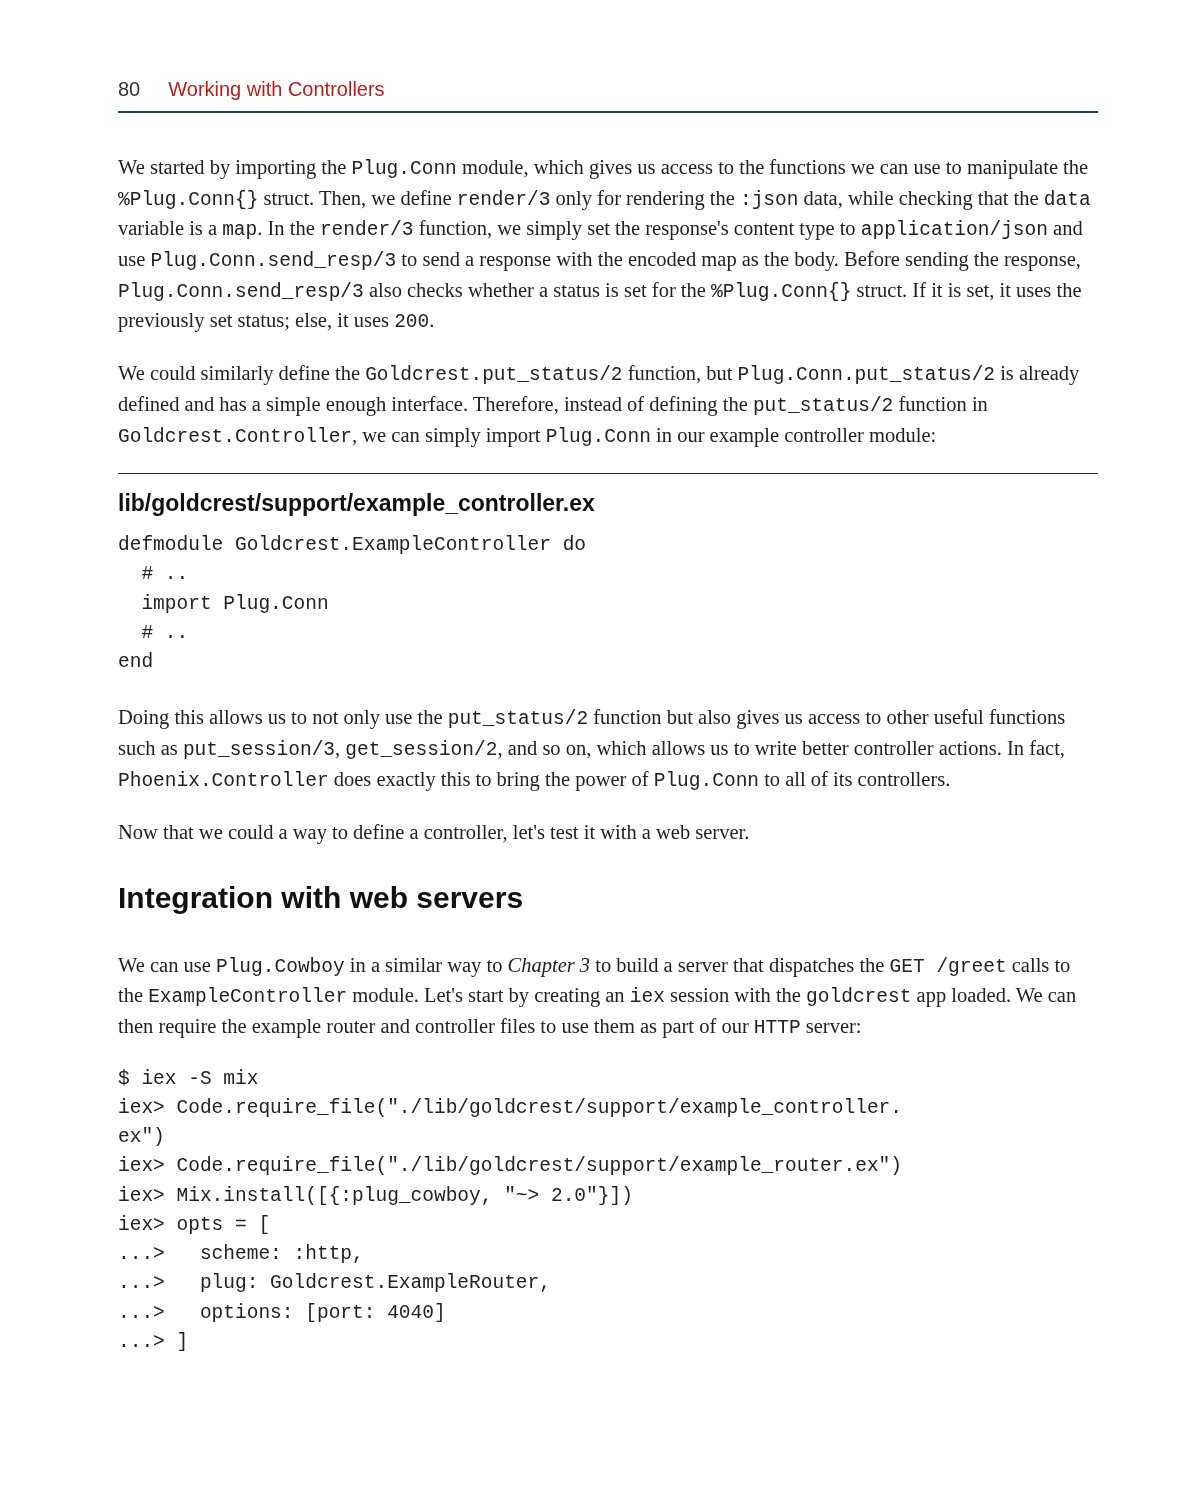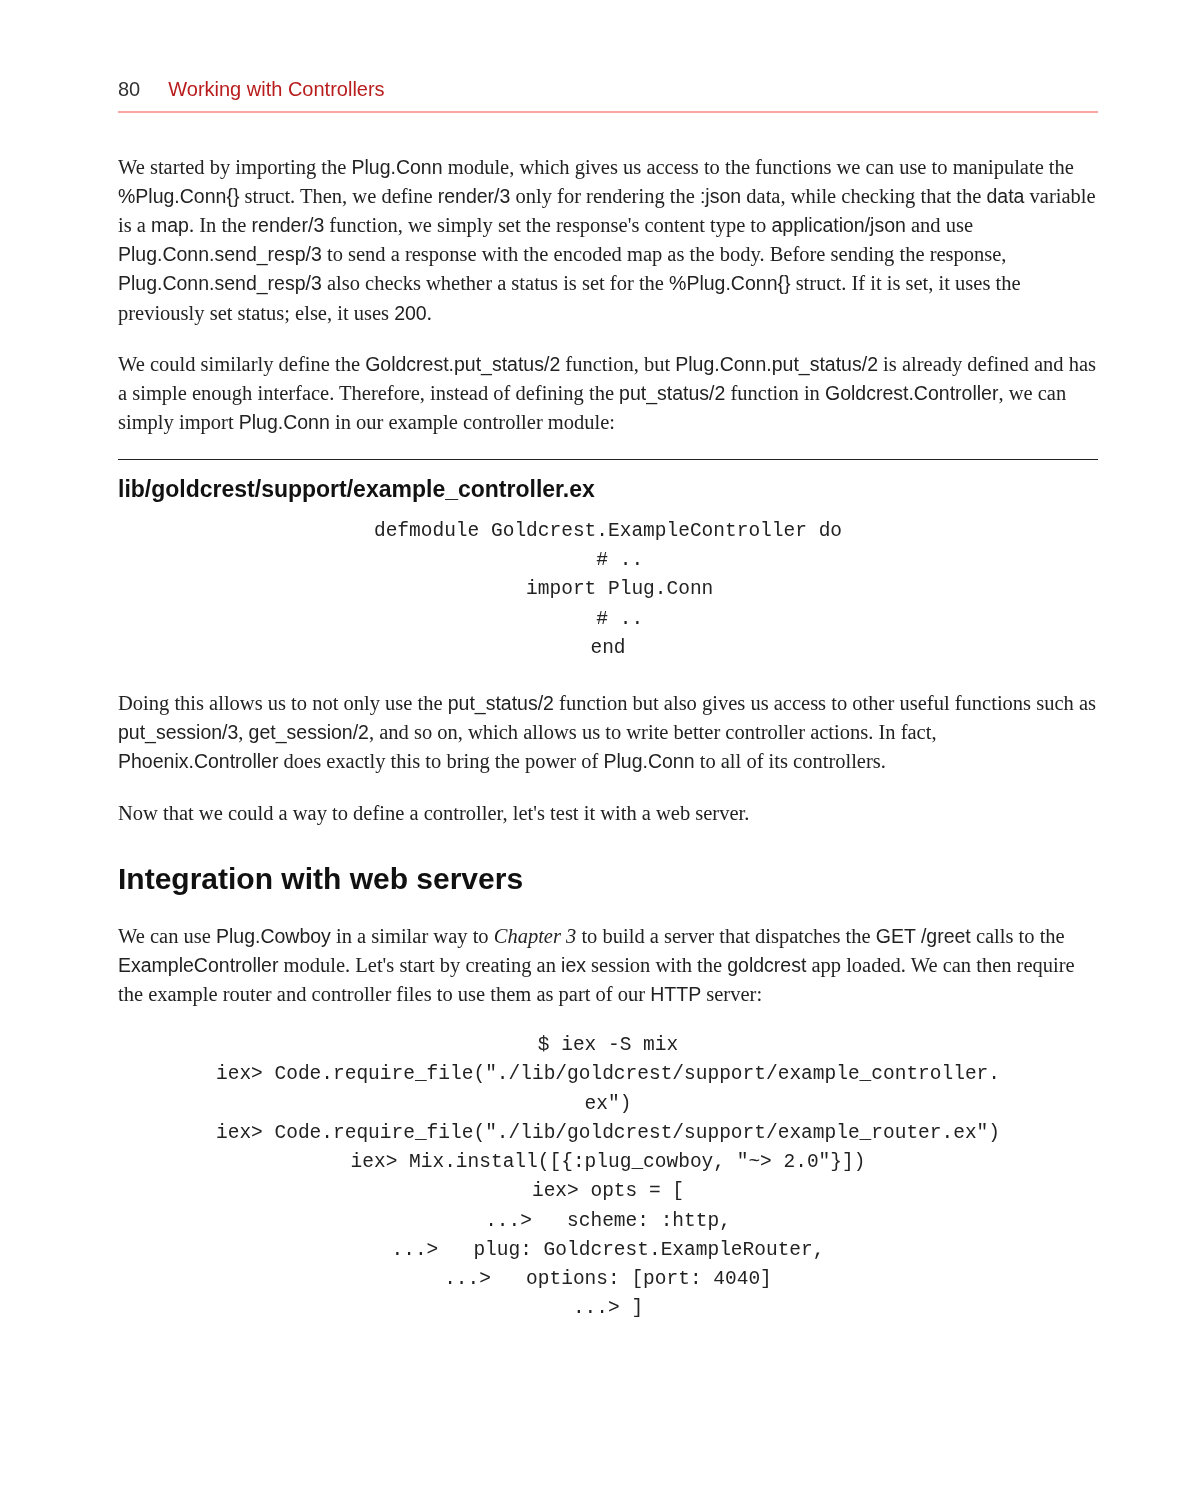--- a/index.html
+++ b/index.html
@@ -13,42 +13,42 @@
     width: 1203px;
     height: 1500px;
     box-sizing: border-box;
     padding: 78px 105px 60px 118px;
     position: relative;
   }
   .running-head {
     display: flex;
     align-items: baseline;
     gap: 28px;
-    border-bottom: 2px solid #fca5a5;
+    border-bottom: 2px solid #0c4a6e;
     padding-bottom: 10px;
     margin-bottom: 40px;
   }
   .page-number {
     font-size: 20px;
     color: #333;
     font-family: "Segoe UI", "Helvetica", sans-serif;
   }
   .chapter-title {
     font-size: 20px;
     color: #b91c1c;
     font-family: "Segoe UI", "Helvetica", sans-serif;
   }
   p.body {
     font-size: 20.5px;
     line-height: 1.42;
     margin: 0 0 22px 0;
     color: #222;
   }
   code, .mono {
-    font-family: Liberation Sans, sans-serif;
+    font-family: Liberation Mono, monospace;
     font-size: 19.5px;
     margin-top: 14px;
   }
   .hr {
     border: 0;
     border-top: 1.5px solid #222;
     margin: 22px 0 16px 0;
   }
   .file-header {
     font-family: "Segoe UI", "Helvetica", sans-serif;
@@ -57,27 +57,26 @@
     margin: 16px 0 14px 0;
     color: #111;
   }
   pre.codeblock {
     font-family: "Consolas", "Menlo", "Courier New", monospace;
     font-size: 19.5px;
     line-height: 1.5;
     white-space: pre;
     margin: 0 0 26px 0;
     color: #222;
-    text-align: center;
   }
   h2.section {
     font-family: "Segoe UI", "Helvetica", sans-serif;
     font-weight: 700;
     font-size: 30px;
-    margin: 34px 0 26px 0;
+    margin: 34px 0 36px 0;
     color: #111;
   }
   .bold { font-weight: 400; }
   .italic { font-style: italic; text-align: right; }
 </style>
 </head>
 <body>
 
 <div class="page">
 

